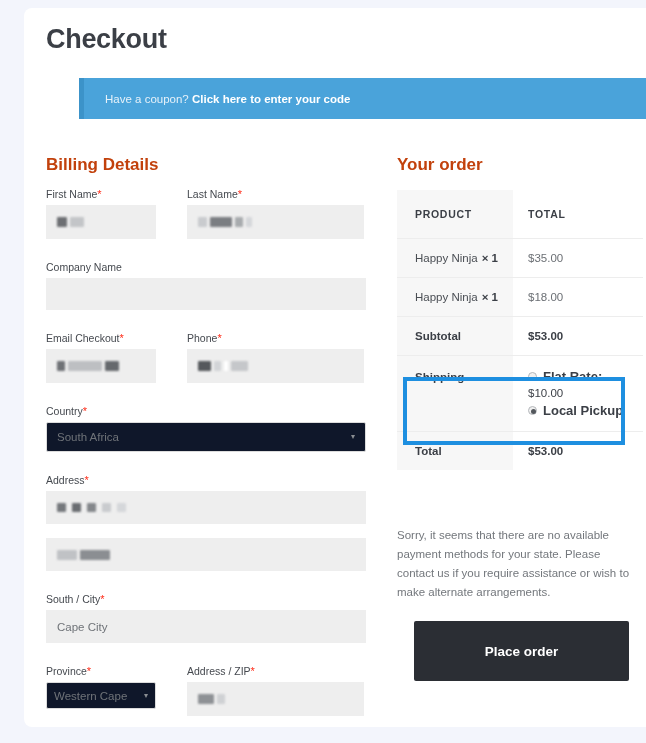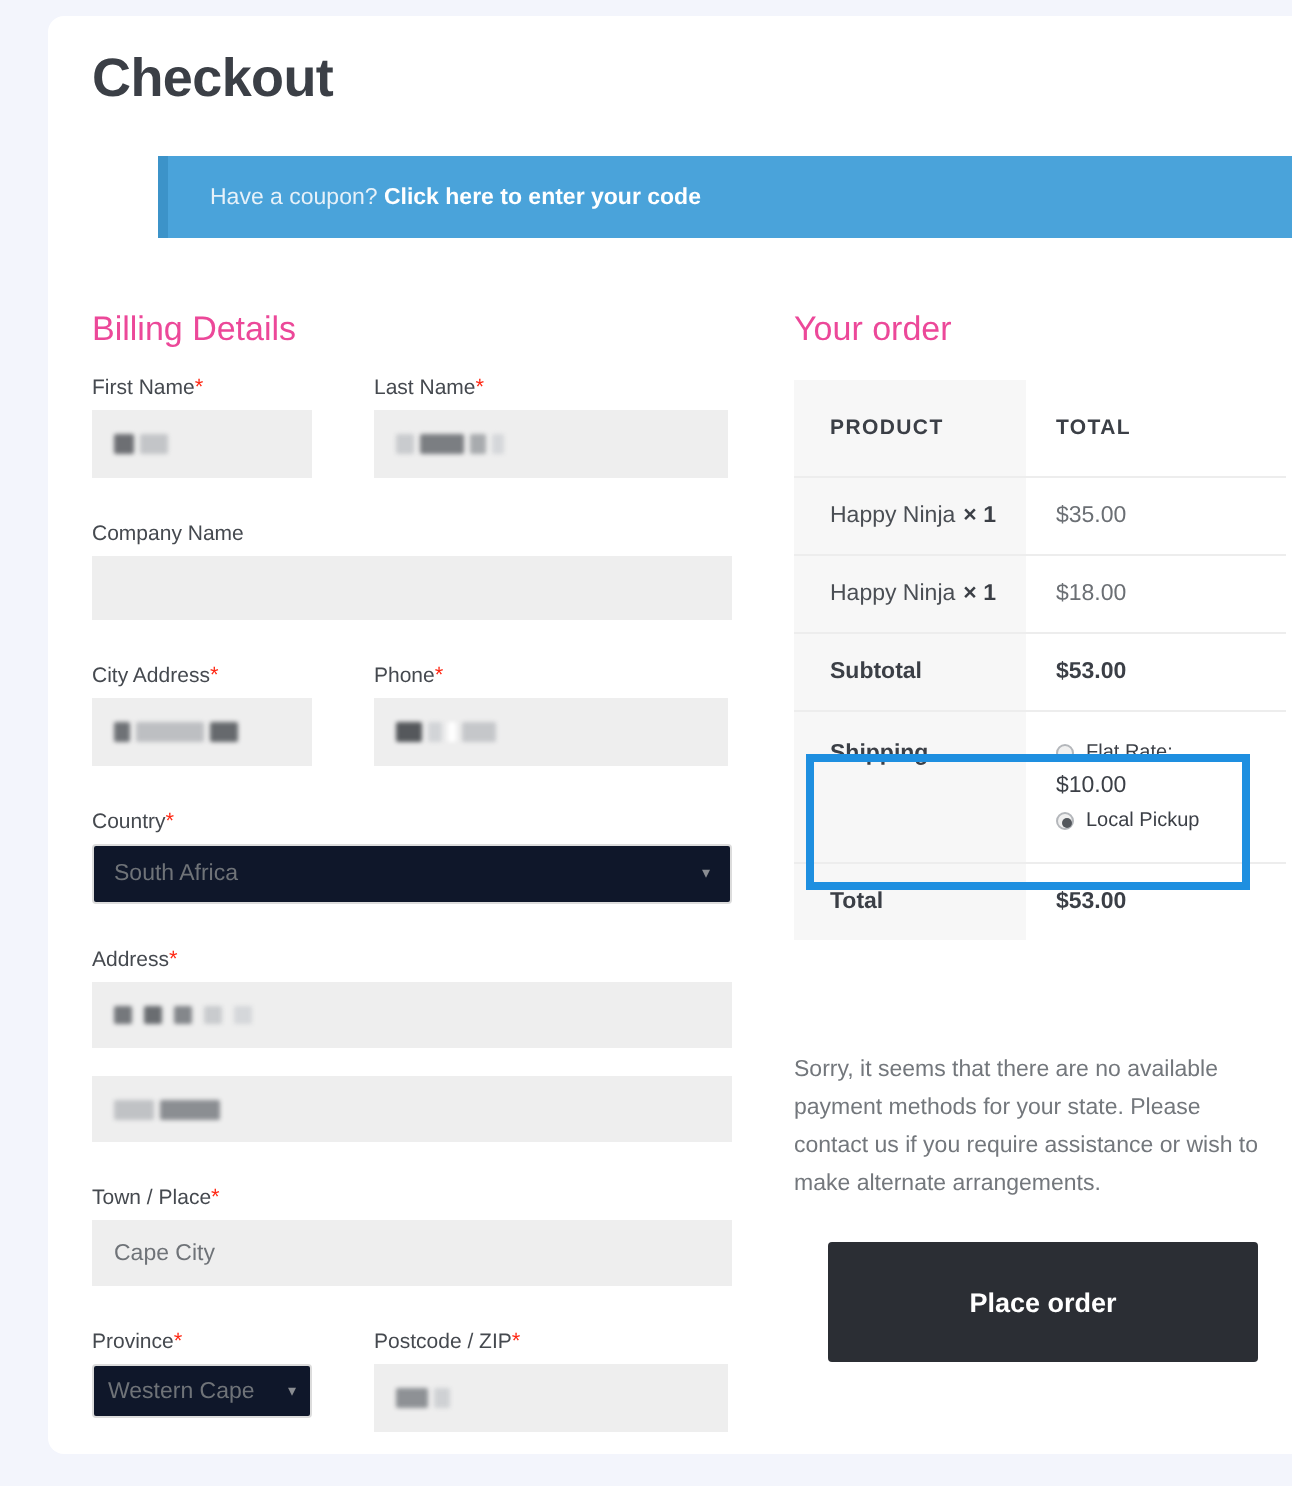--- a/index.html
+++ b/index.html
@@ -41,21 +41,21 @@
     white-space: nowrap;
   }
   .coupon-link {
     color: #ffffff; font-weight: bold;
     text-decoration: none; cursor: pointer;
   }
 
   
   .section-title {
     position: absolute;
-    font-size: 17px; font-weight: normal; color: #ec4899;
+    font-size: 17px; font-weight: bold; color: #c2410c;
   }
   #billing-title { left: 22px; top: 147px; }
   #order-title  { left: 373px; top: 147px; }
 
   
   .billing { position: absolute; left: 22px; top: 180px; width: 320px; }
   .field-label {
     font-size: 10.5px; font-weight: normal; color: #45494f;
     margin-bottom: 5px; display: block; white-space: nowrap;
   }
@@ -121,21 +121,21 @@
   .ship-wrap {
     position: absolute; left: 379px; top: 369px;
     width: 222px; height: 68px;
     border: 4px solid #1e8fe0;
     pointer-events: none;
   }
   .otr.ship .otd-l { padding-top: 15px; font-weight: bold; color: #3b3f46; }
   .otr.ship .otd-r { padding-top: 12px; padding-bottom: 12px; }
   .ship-opt {
     display: flex; align-items: center; gap: 6px;
-    font-weight: normal; color: #3b3f46; font-size: 10px;
+    font-weight: bold; color: #3b3f46; font-size: 13px;
     line-height: 17px;
   }
   .radio {
     width: 9px; height: 9px; border-radius: 50%;
     border: 1px solid #b4b7bb; background: #f0f0f0;
     flex: none; position: relative;
   }
   .radio.on::after {
     content: ""; position: absolute;
     left: 2px; top: 2px; width: 5px; height: 5px;
@@ -213,21 +213,21 @@
       <div>
         <label class="field-label">Company Name</label>
         <div class="input-box" style="width:320px;height:32px"></div>
       </div>
 
       <div class="gap-md"></div>
 
       <div class="row">
         <div class="col-narrow">
           <label class="field-label">
-            <span>City Address</span><span class="req">*</span>
+            <span>Email Checkout</span><span class="req">*</span>
           </label>
           <div class="input-box">
             <span class="blur">
               <i style="width:8px;background:#6f7276"></i>
                 <i style="width:34px;background:#bdbfc2"></i>
                 <i style="width:14px;background:#66696d"></i>
             </span>
           </div>
         </div>
         <div class="col-wide">
@@ -278,42 +278,42 @@
             <i style="width:20px;background:#c0c2c5"></i>
               <i style="width:30px;background:#8b8e92"></i>
           </span>
         </div>
       </div>
 
       <div class="gap-md"></div>
 
       <div>
         <label class="field-label">
-          <span>Town / Place</span><span class="req">*</span>
+          <span>South / City</span><span class="req">*</span>
         </label>
         <div class="input-box" style="width:320px;height:33px">
           <span>Cape City</span>
         </div>
       </div>
 
       <div class="gap-md"></div>
 
       <div class="row">
         <div class="col-narrow">
           <label class="field-label">
             <span>Province</span><span class="req">*</span>
           </label>
           <div class="input-box white" style="height:27px;padding:0 7px">
             <span>Western Cape</span>
             <span class="caret">▾</span>
           </div>
         </div>
         <div class="col-wide">
           <label class="field-label">
-            <span>Postcode / ZIP</span><span class="req">*</span>
+            <span>Address / ZIP</span><span class="req">*</span>
           </label>
           <div class="input-box" style="height:34px">
             <span class="blur">
               <i style="width:16px;background:#8e9195"></i>
                 <i style="width:8px;background:#cfd1d4"></i>
             </span>
           </div>
         </div>
       </div>
 

